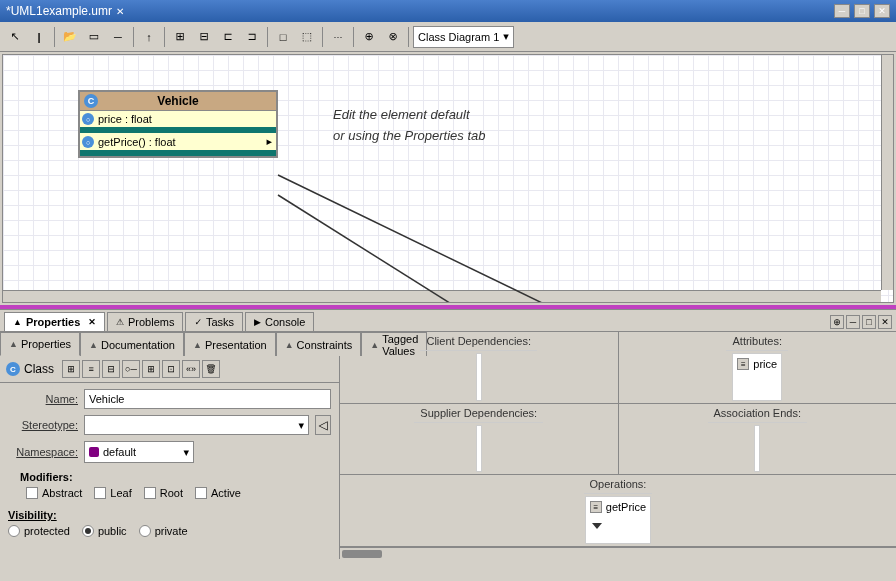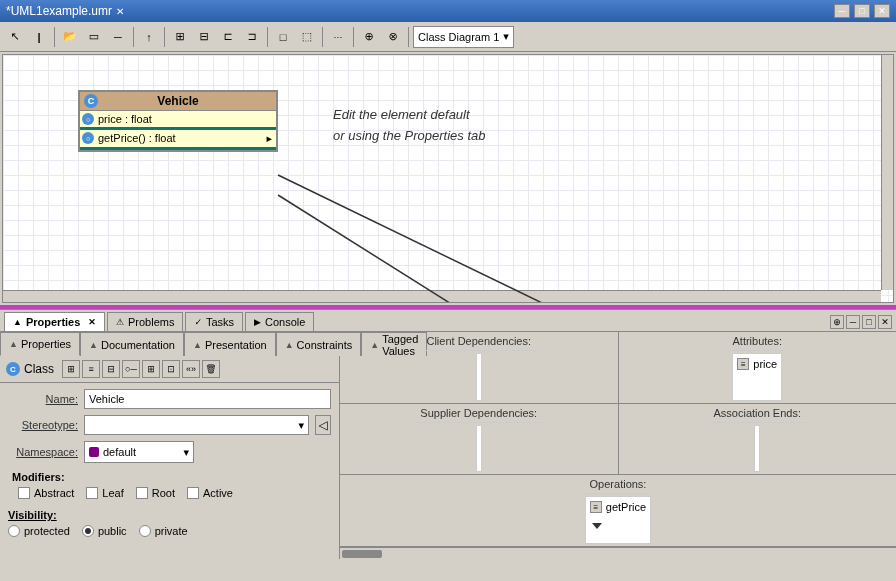--- a/index.html
+++ b/index.html
@@ -111,25 +111,25 @@
       border-radius: 50%;
       display: flex;
       align-items: center;
       justify-content: center;
       color: white;
       font-size: 9px;
       font-weight: bold;
     }
     .uml-class-row {
       background: #ffffd0;
-      border-bottom: 3px solid #0f766e;
+      border-bottom: 6px solid #0f766e;
       padding: 2px 4px 2px 18px;
       font-size: 11px;
       display: flex;
-      align-items: flex-start;
+      align-items: flex-end;
       gap: 4px;
       position: relative;
     }
     .uml-row-icon {
       position: absolute;
       left: 2px;
       width: 12px;
       height: 12px;
       background: #4a90d9;
       border-radius: 50%;
@@ -298,21 +298,21 @@
       padding: 0 4px;
       font-size: 11px;
       display: flex;
       align-items: center;
       gap: 4px;
       width: 110px;
     }
     .namespace-icon { width: 10px; height: 10px; background: #800080; border-radius: 2px; }
 
     
-    #modifiers-section { padding: 2px 12px; }
+    #modifiers-section { padding: 2px 20px; }
     #modifiers-label { font-size: 11px; font-weight: bold; margin-bottom: 4px; }
     #modifiers-row { display: flex; gap: 12px; margin-left: 6px; }
     .modifier-check { display: flex; align-items: center; gap: 4px; font-size: 11px; }
     .checkbox { width: 12px; height: 12px; border: 1px solid #888; background: white; display: flex; align-items: center; justify-content: center; }
 
     
     #visibility-section { padding: 2px 8px; }
     #visibility-label { font-size: 11px; font-weight: bold; margin-bottom: 4px; text-decoration: underline; }
     #visibility-row { display: flex; gap: 12px; }
     .radio-opt { display: flex; align-items: center; gap: 4px; font-size: 11px; }

